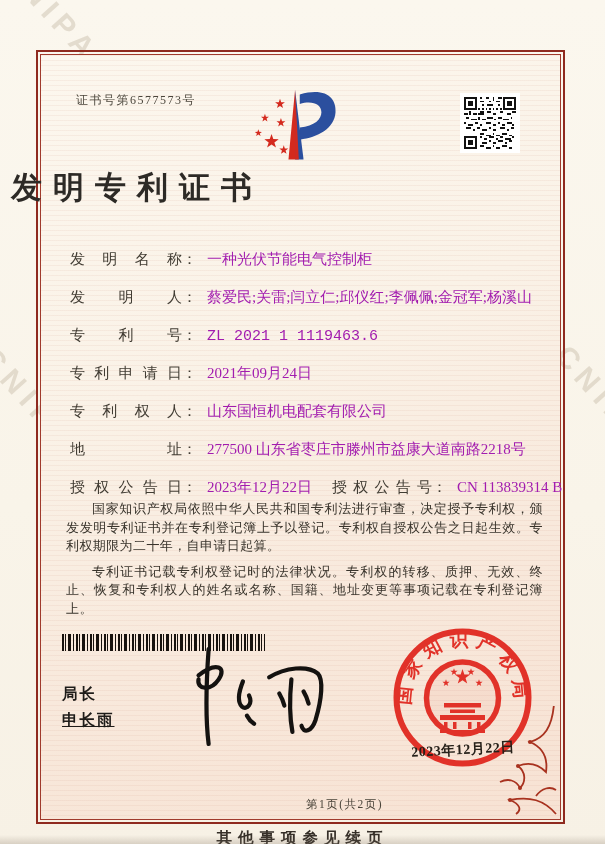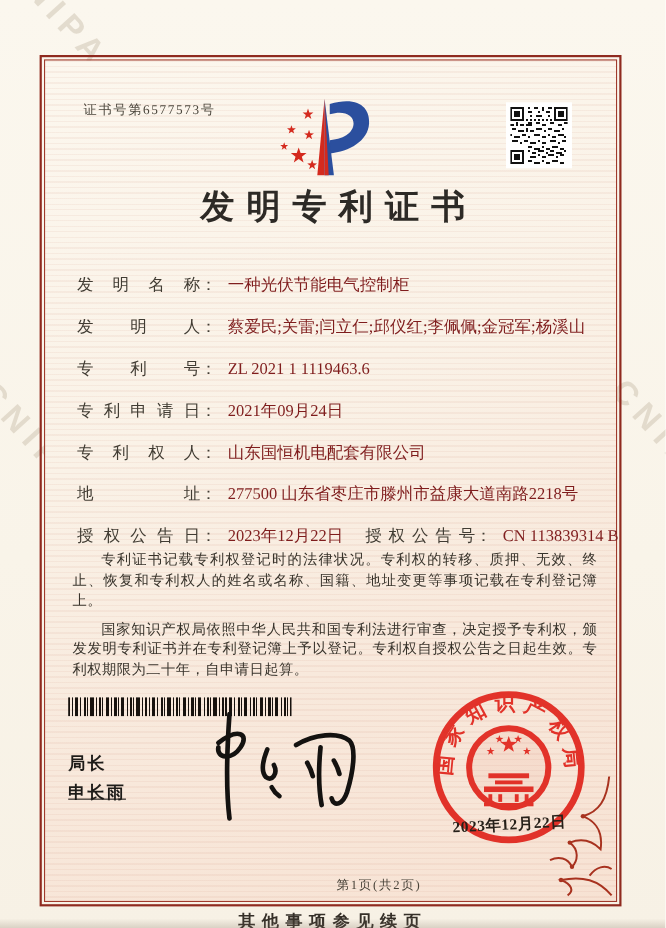--- a/index.html
+++ b/index.html
@@ -27,31 +27,31 @@
     background:
       repeating-linear-gradient(180deg, rgba(205,140,120,0.10) 0 1px, rgba(0,0,0,0) 1px 5px),
       linear-gradient(160deg,#fcf7ee 0%,#faf2e7 40%,#f8e9dc 68%,#f7e2d3 100%);
   }
   
   .cert-no { position:absolute; left:76px; top:92px; font-size:12px; letter-spacing:1.5px; color:#4b463c; }
   .logo { position:absolute; left:248px; top:86px; width:96px; height:80px; }
   .qr-wrap { position:absolute; left:460px; top:93px; width:60px; height:60px; background:#fff; padding:4px; }
   .qr-wrap svg { width:100%; height:100%; }
   .title {
-    position:absolute; left:0; top:167px; width:605px; text-align:center;
+    position:absolute; left:0; top:167px; width:605px; 
     font-size:31px; font-weight:bold; letter-spacing:11px; text-indent:11px; color:#2d2a26;
   }
   
   .frow { position:absolute; left:70px; width:480px; font-size:15px; color:#413c33; white-space:nowrap; }
   .flabel {
     display:inline-block; width:112px; text-align:justify; text-align-last:justify; vertical-align:bottom;
   }
   .flabel2 { width:100px; }
   .colon { display:inline-block; }
-  .fval { margin-left:10px; color:#7f1d1d; }
+  .fval { margin-left:10px; color:#a21caf; }
   .pair1 { display:inline-block; width:262px; }
   
   .paras { position:absolute; left:66px; top:500px; width:477px; font-size:13px; line-height:18.5px;
            color:#38332b; text-align:justify; letter-spacing:0.4px; }
   .para { text-indent:2em; }
   .para + .para { margin-top:7px; }
   
   .barcode {
     position:absolute; left:62px; top:634px; width:203px; height:17px;
     background:repeating-linear-gradient(90deg,
@@ -144,39 +144,39 @@
 </div>
 
 <div class="title">发明专利证书</div>
 
 <div class="frow" style="top:250px;">
   <span class="flabel">发明名称</span><span class="colon">：</span><span class="fval">一种光伏节能电气控制柜</span>
 </div>
 <div class="frow" style="top:288px;">
   <span class="flabel">发明人</span><span class="colon">：</span><span class="fval">蔡爱民;关雷;闫立仁;邱仪红;李佩佩;金冠军;杨溪山</span>
 </div>
-<div class="frow" style="top:326px;">
+<div class="frow" style="top:326px;font-family:Liberation Mono, monospace;">
   <span class="flabel">专利号</span><span class="colon">：</span><span class="fval">ZL 2021 1 1119463.6</span>
 </div>
 <div class="frow" style="top:364px;">
   <span class="flabel">专利申请日</span><span class="colon">：</span><span class="fval">2021年09月24日</span>
 </div>
 <div class="frow" style="top:402px;">
   <span class="flabel">专利权人</span><span class="colon">：</span><span class="fval">山东国恒机电配套有限公司</span>
 </div>
 <div class="frow" style="top:440px;">
   <span class="flabel">地址</span><span class="colon">：</span><span class="fval">277500 山东省枣庄市滕州市益康大道南路2218号</span>
 </div>
 <div class="frow" style="top:478px;">
   <span class="pair1"><span class="flabel">授权公告日</span><span class="colon">：</span><span class="fval">2023年12月22日</span></span><span><span class="flabel flabel2">授权公告号</span><span class="colon">：</span><span class="fval">CN 113839314 B</span></span>
 </div>
 
 <div class="paras">
+  <p class="para">国家知识产权局依照中华人民共和国专利法进行审查，决定授予专利权，颁发发明专利证书并在专利登记簿上予以登记。专利权自授权公告之日起生效。专利权期限为二十年，自申请日起算。</p>
   <p class="para">专利证书记载专利权登记时的法律状况。专利权的转移、质押、无效、终止、恢复和专利权人的姓名或名称、国籍、地址变更等事项记载在专利登记簿上。</p>
-  <p class="para">国家知识产权局依照中华人民共和国专利法进行审查，决定授予专利权，颁发发明专利证书并在专利登记簿上予以登记。专利权自授权公告之日起生效。专利权期限为二十年，自申请日起算。</p>
 </div>
 
 <div class="barcode"></div>
 
 <div class="director-title">局长</div>
 <div class="director-name">申长雨</div>
 
 <svg class="sig" viewBox="0 0 160 105" aria-hidden="true">
   <g fill="none" stroke="#141210" stroke-width="4.2" stroke-linecap="round">
     <path d="M30,32 C48,18 58,24 50,36 C42,48 28,46 30,36"></path>

